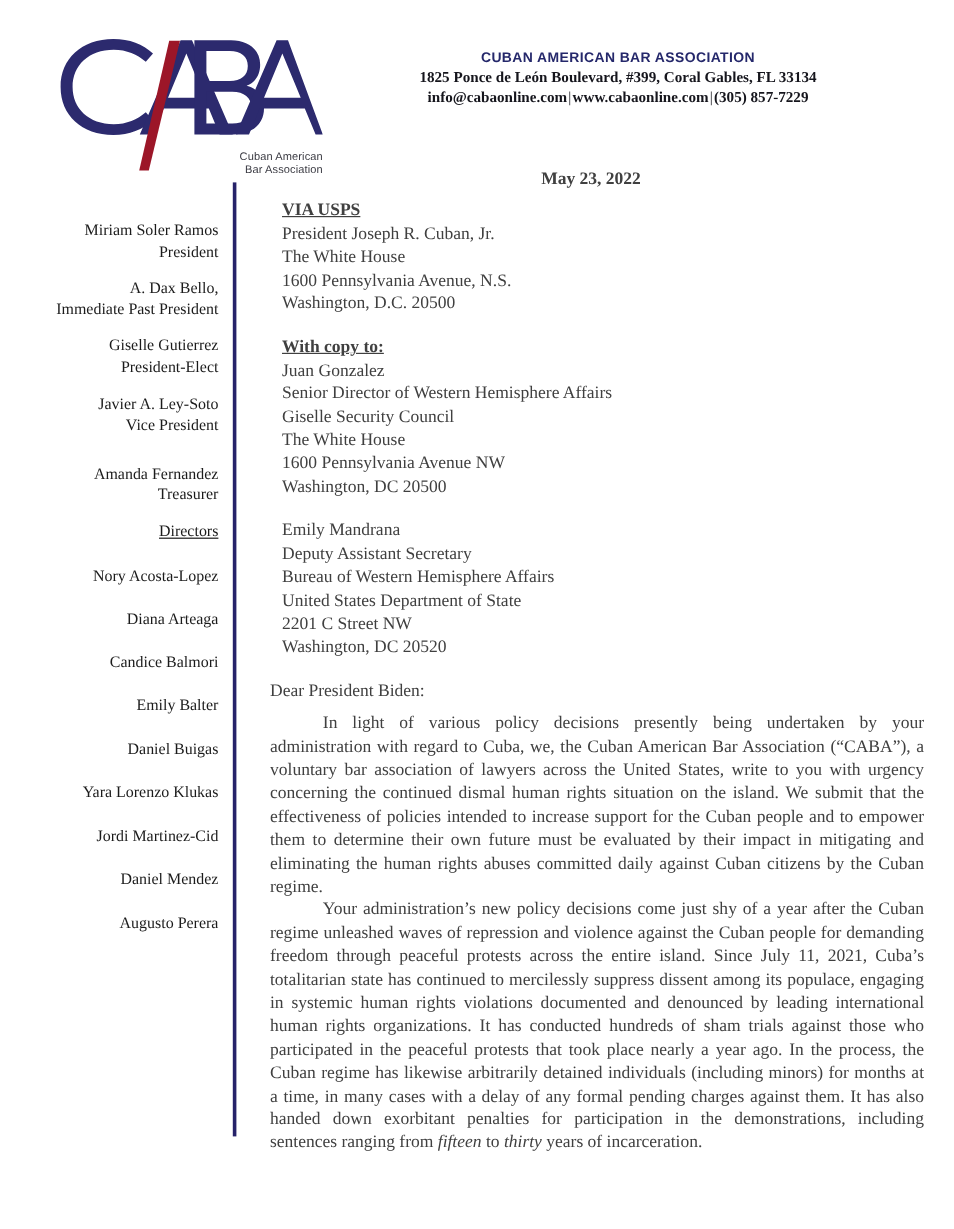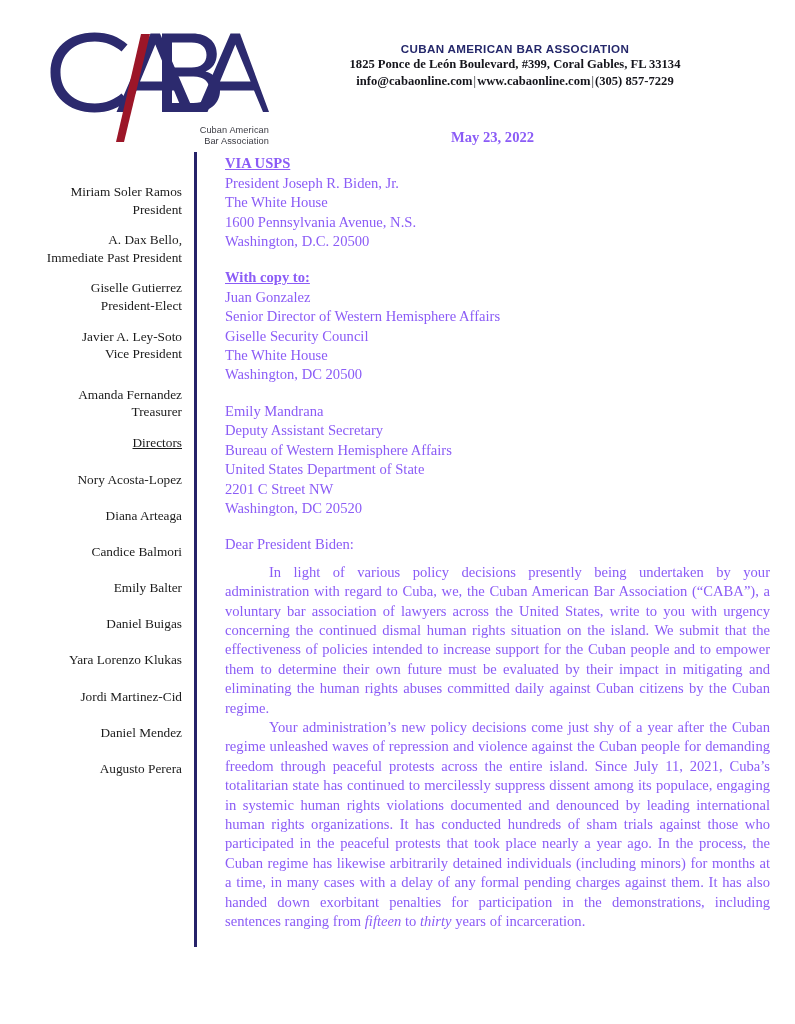--- a/index.html
+++ b/index.html
@@ -115,39 +115,39 @@
   }
   .director {
     margin-bottom: 18.6px;
     white-space: nowrap;
   }
 
   
   #letter {
     position: absolute;
     left: 225px;
-    top: 128px;
+    top: 140px;
     width: 545px;
     font-size: 14.6px;
     line-height: 19.4px;
-    color: #8b5cf6;
+    color: #404040;
   }
   #date-line {
     text-align: center;
     font-weight: bold;
     font-size: 14.6px;
     margin: 0 0 7px 0;
     padding-right: 10px;
   }
   .addr-head {
     font-weight: bold;
     text-decoration: underline;
   }
   .addr-block {
-    margin: 0 0 17px 0;
+    margin: 0 0 17px 10px;
     font-family: Liberation Serif, serif;
   }
   .addr-block .ln { display: block; white-space: nowrap; }
   #salutation { margin: 0 0 8px 0; }
   .body-par {
     margin: 0;
     text-align: justify;
     text-indent: 44px;
     hyphens: none;
   }
@@ -240,32 +240,33 @@
       <div class="director">Augusto Perera</div>
     </div>
   </div>
 
   <div id="letter">
 
     <div id="date-line">May 23, 2022</div>
 
     <div class="addr-block">
       <span class="ln addr-head">VIA USPS</span>
-      <span class="ln">President Joseph R. Biden, Jr.</span>
+      <span class="ln">President Joseph R. Cuban, Jr.</span>
       <span class="ln">The White House</span>
       <span class="ln">1600 Pennsylvania Avenue, N.S.</span>
       <span class="ln">Washington, D.C. 20500</span>
     </div>
 
     <div class="addr-block">
       <span class="ln addr-head">With copy to:</span>
       <span class="ln">Juan Gonzalez</span>
       <span class="ln">Senior Director of Western Hemisphere Affairs</span>
       <span class="ln">Giselle Security Council</span>
       <span class="ln">The White House</span>
+      <span class="ln">1600 Pennsylvania Avenue NW</span>
       <span class="ln">Washington, DC 20500</span>
     </div>
 
     <div class="addr-block">
       <span class="ln">Emily Mandrana</span>
       <span class="ln">Deputy Assistant Secretary</span>
       <span class="ln">Bureau of Western Hemisphere Affairs</span>
       <span class="ln">United States Department of State</span>
       <span class="ln">2201 C Street NW</span>
       <span class="ln">Washington, DC 20520</span>

